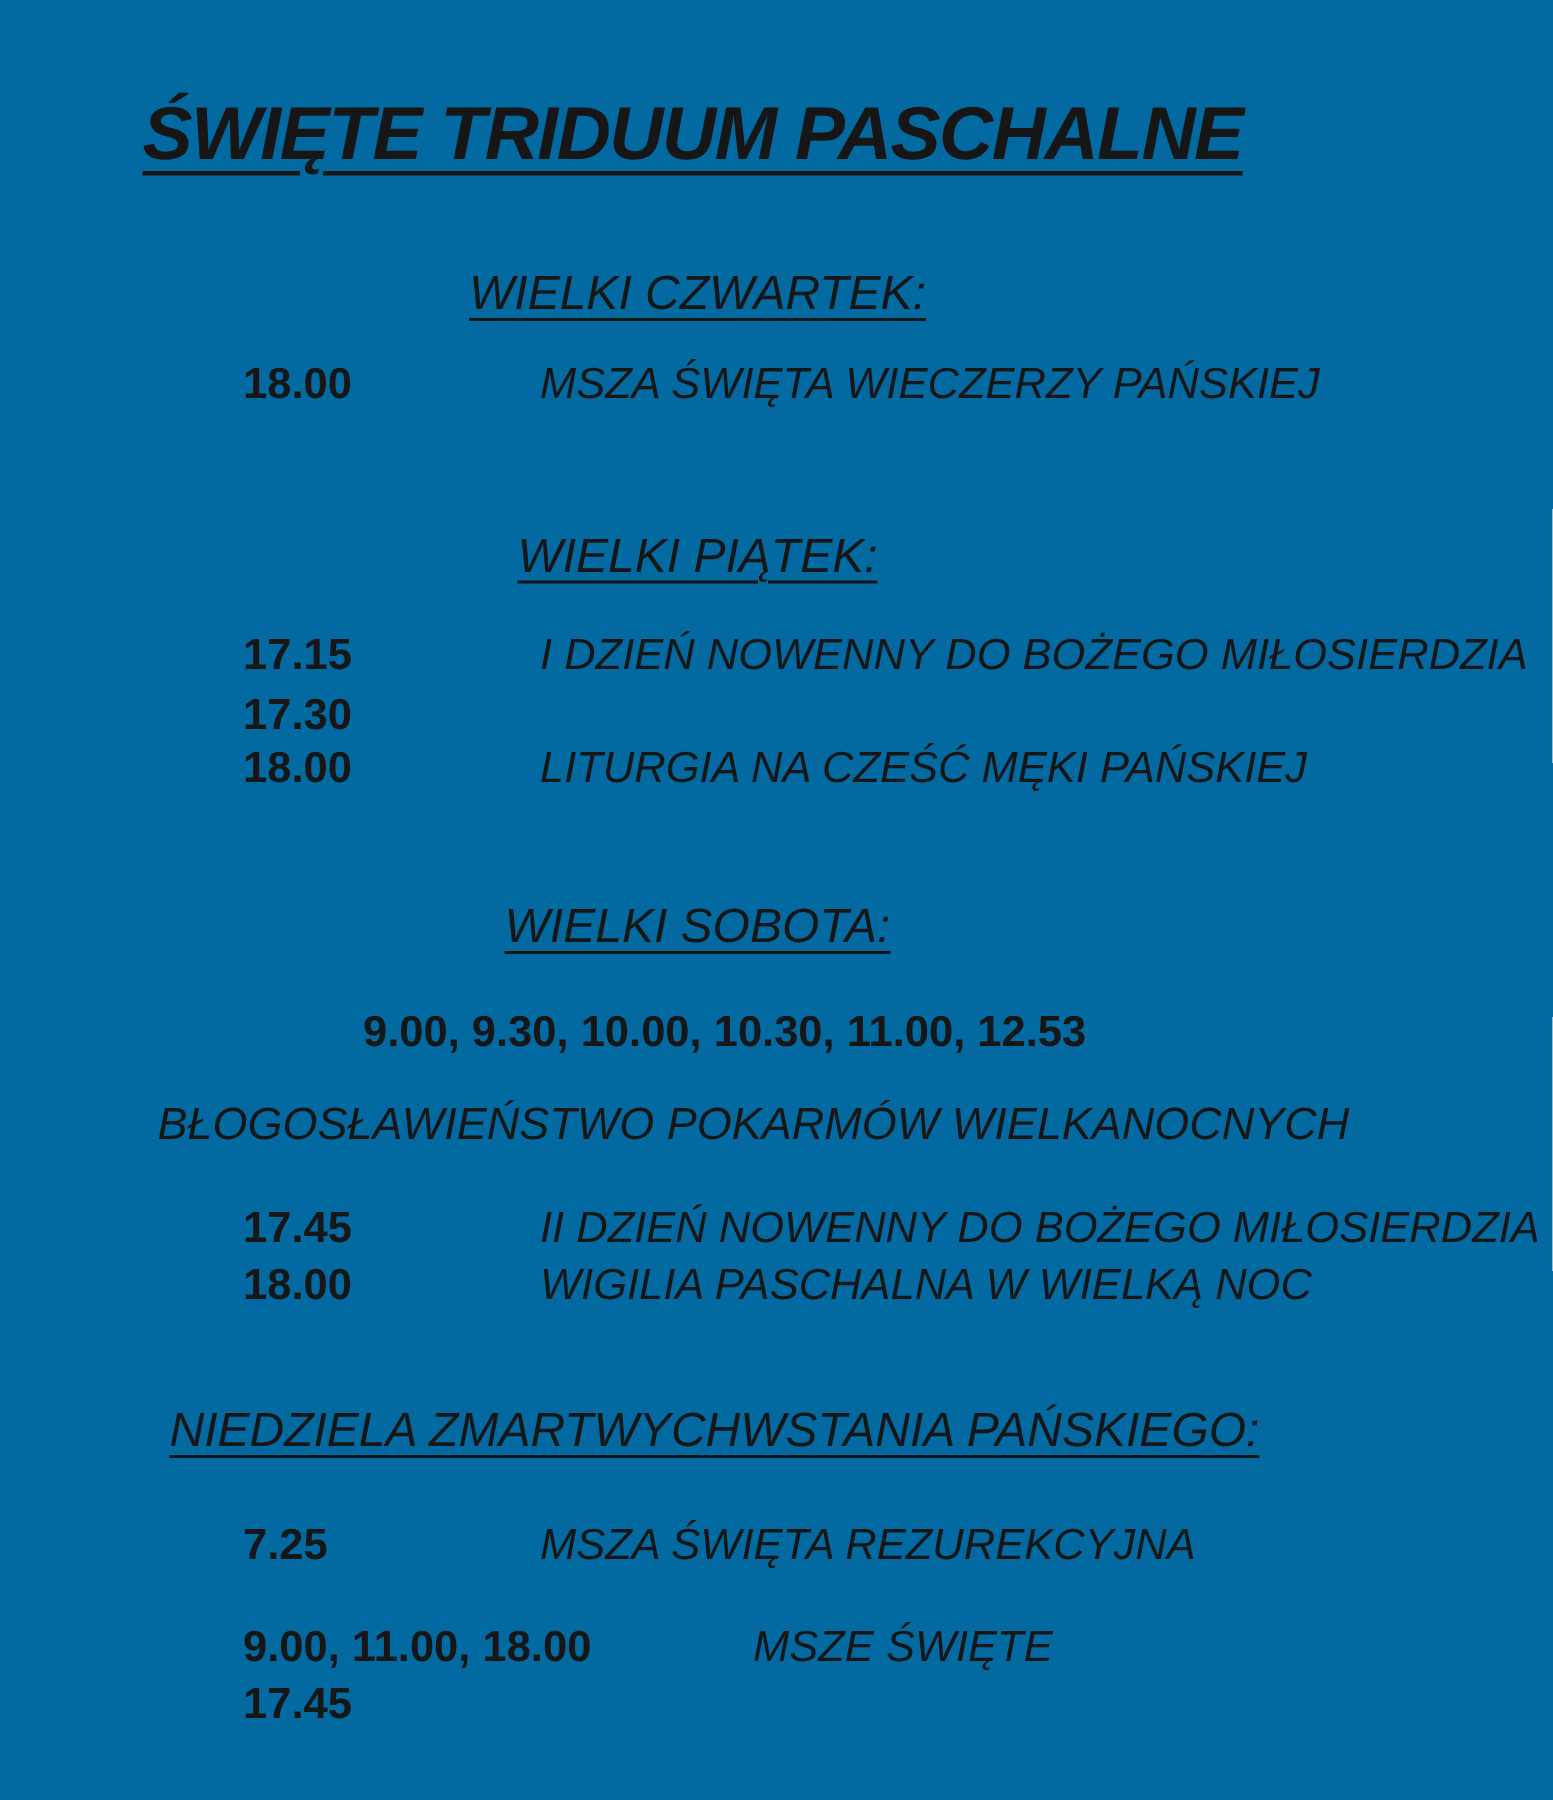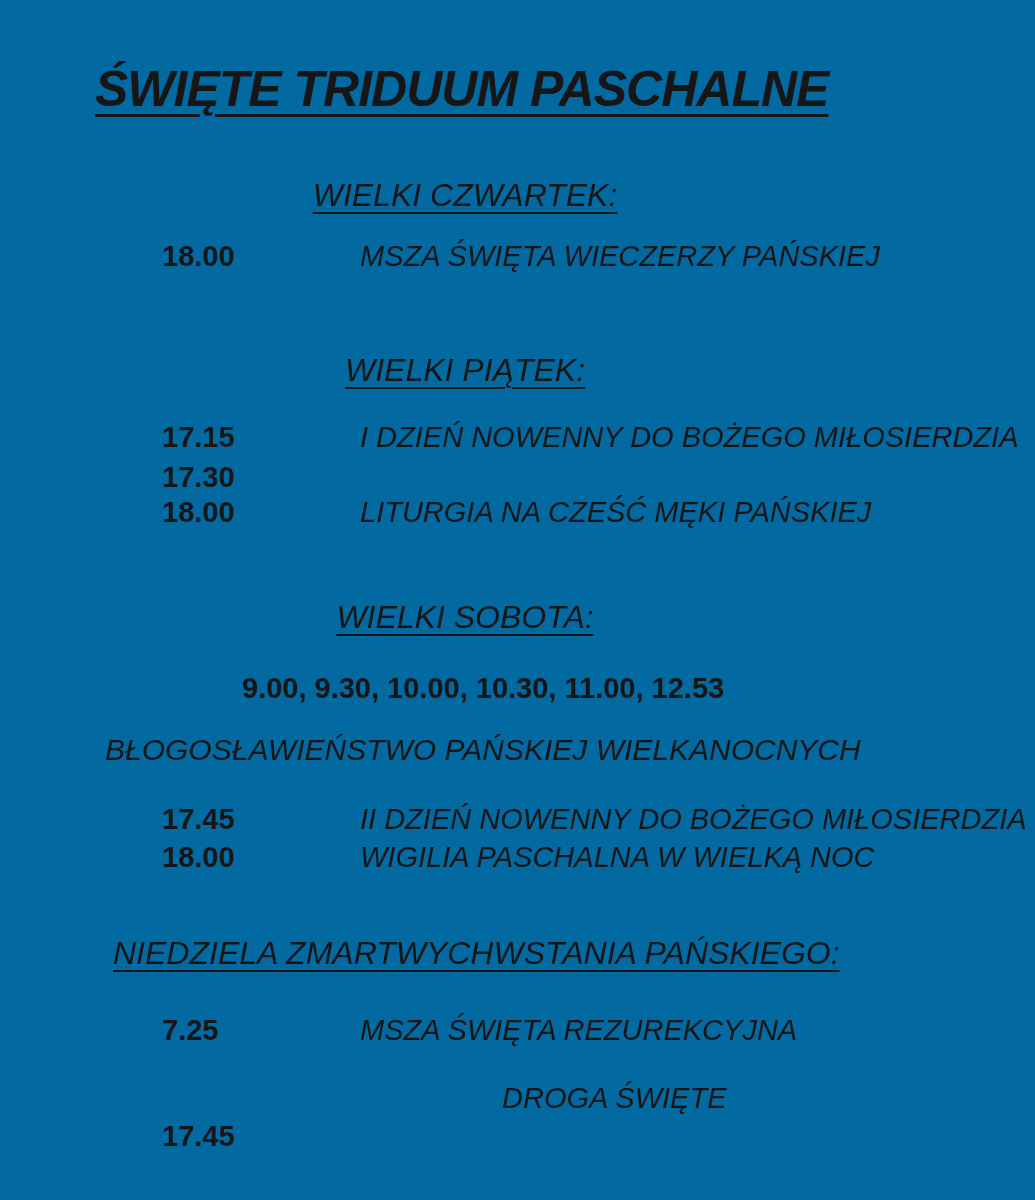--- a/index.html
+++ b/index.html
@@ -69,37 +69,38 @@
   </div>
   <div class="row" style="top:496px">
     <span class="time">18.00</span>
     <span class="desc">LITURGIA NA CZEŚĆ MĘKI PAŃSKIEJ</span>
   </div>
 
   <div class="h-center" style="top:599px">
     <span class="heading">WIELKI SOBOTA:</span>
   </div>
   <div class="times-line" style="top:672px">9.00, 9.30, 10.00, 10.30, 11.00, 12.53</div>
-  <div class="note-line" style="top:733px">BŁOGOSŁAWIEŃSTWO PAŃSKIEJ WIELKANOCNYCH</div>
+  <div class="note-line" style="top:733px">BŁOGOSŁAWIEŃSTWO POKARMÓW WIELKANOCNYCH</div>
   <div class="row" style="top:803px">
     <span class="time">17.45</span>
     <span class="desc">II DZIEŃ NOWENNY DO BOŻEGO MIŁOSIERDZIA</span>
   </div>
   <div class="row" style="top:841px">
     <span class="time">18.00</span>
     <span class="desc">WIGILIA PASCHALNA W WIELKĄ NOC</span>
   </div>
 
   <div class="h-left" style="top:935px">
     <span class="heading">NIEDZIELA ZMARTWYCHWSTANIA PAŃSKIEGO:</span>
   </div>
   <div class="row" style="top:1014px">
     <span class="time">7.25</span>
     <span class="desc">MSZA ŚWIĘTA REZUREKCYJNA</span>
   </div>
   <div class="row" style="top:1082px">
-    <span class="desc tab2">DROGA ŚWIĘTE</span>
+    <span class="time">9.00, 11.00, 18.00</span>
+    <span class="desc tab2">MSZE ŚWIĘTE</span>
   </div>
   <div class="row" style="top:1120px">
     <span class="time">17.45</span>
   </div>
 
 </div>
 
 </body></html>

